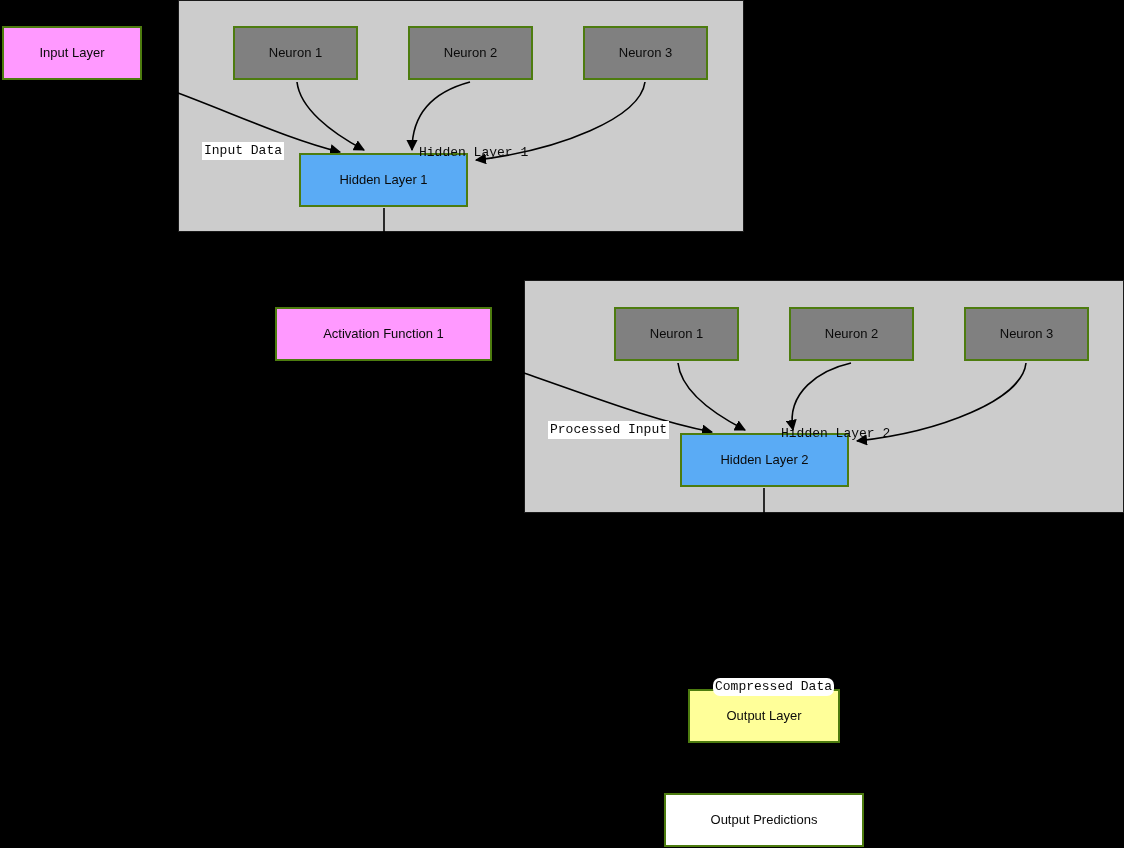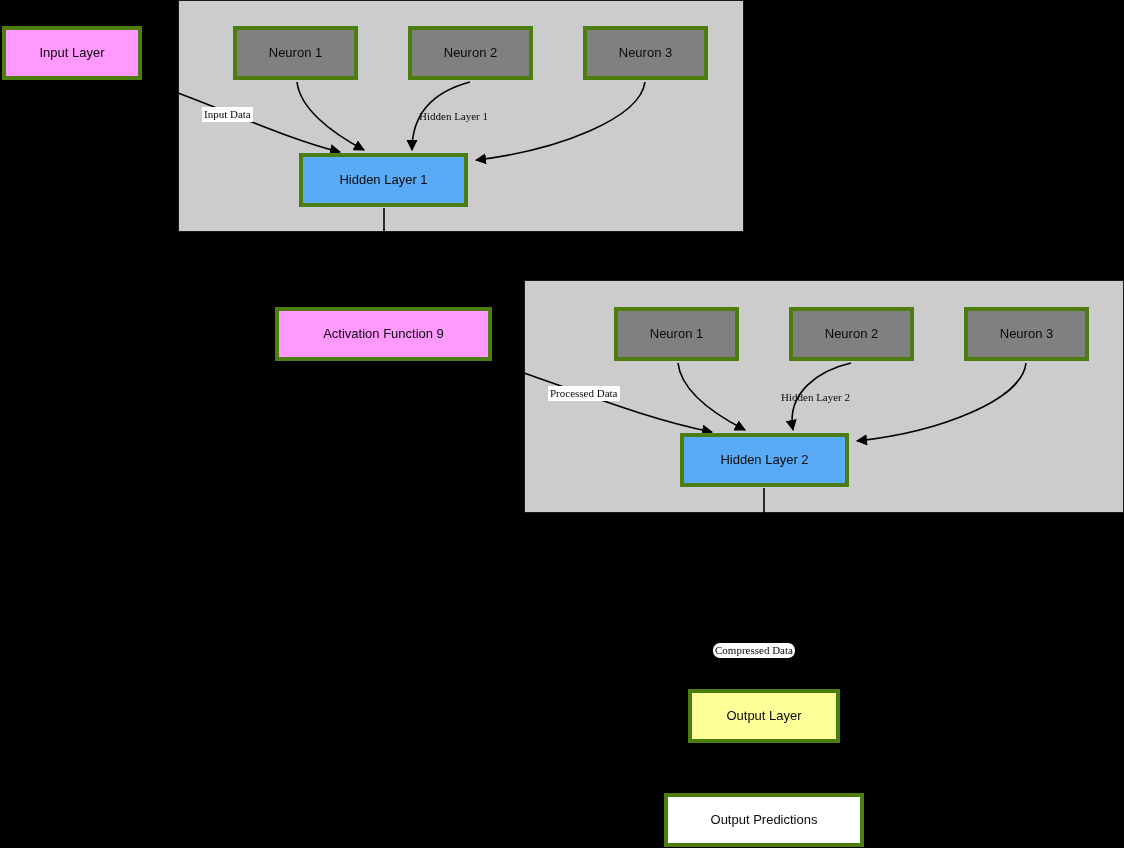--- a/index.html
+++ b/index.html
@@ -23,44 +23,45 @@
     position: absolute;
     left: 0;
     top: 0;
     width: 1124px;
     height: 848px;
     pointer-events: none;
   }
   .node {
     position: absolute;
     box-sizing: border-box;
-    border: 4px solid #4d7c0f;
+    border: 2px solid #4d7c0f;
     display: flex;
     align-items: center;
     justify-content: center;
     text-align: center;
     font-size: 13px;
     color: #0a0a0a;
     font-family: "Liberation Sans", sans-serif;
     line-height: 1.15;
   }
   .cluster {
     position: absolute;
     box-sizing: border-box;
     background: #cccccc;
     border: 1px solid #1a1a1a;
   }
   .edge-label {
     position: absolute;
-    font-size: 11px;
+    font-size: 13px;
     color: #0a0a0a;
-    font-family: Liberation Serif, serif;
+    font-family: Liberation Mono, monospace;
     white-space: nowrap;
     padding: 1px 2px;
     line-height: 1.2;
+    margin-top: 35px;
   }
   .edge-label.onwhite { background: #ffffff; }
   .edge-label.plain   { background: transparent; }
 </style>
 </head>
 <body>
 
 <div id="stage">
 
   <div class="cluster" id="cluster-0" style="left: 178px; top: 0px; width: 566px; height: 232px; background: rgb(204, 204, 204);"></div>
@@ -110,21 +111,21 @@
   </div>
   <div class="node" id="node-neuron_1_3" style="left: 583px; top: 26px; width: 125px; height: 54px; background: rgb(128, 128, 128);">
     <span>Neuron 3</span>
   </div>
 
   <div class="node" id="node-hidden_layer_1" style="left: 299px; top: 153px; width: 169px; height: 54px; background: rgb(90, 171, 245);">
     <span>Hidden Layer 1</span>
   </div>
 
   <div class="node" id="node-activation_1" style="left: 275px; top: 307px; width: 217px; height: 54px; background: rgb(255, 153, 255);">
-    <span>Activation Function 9</span>
+    <span>Activation Function 1</span>
   </div>
 
   <div class="node" id="node-neuron_2_1" style="left: 614px; top: 307px; width: 125px; height: 54px; background: rgb(128, 128, 128);">
     <span>Neuron 1</span>
   </div>
   <div class="node" id="node-neuron_2_2" style="left: 789px; top: 307px; width: 125px; height: 54px; background: rgb(128, 128, 128);">
     <span>Neuron 2</span>
   </div>
   <div class="node" id="node-neuron_2_3" style="left: 964px; top: 307px; width: 125px; height: 54px; background: rgb(128, 128, 128);">
     <span>Neuron 3</span>
@@ -138,17 +139,17 @@
   <div class="node" id="node-output_layer" style="left: 688px; top: 689px; width: 152px; height: 54px; background: rgb(255, 255, 153);">
     <span>Output Layer</span>
   </div>
 
   <div class="node" id="node-output_predictions" style="left: 664px; top: 793px; width: 200px; height: 54px; background: rgb(255, 255, 255);">
     <span>Output Predictions</span>
   </div>
 
   <div class="edge-label onwhite" id="elabel-0" style="left: 202px; top: 107px;">Input Data</div>
   <div class="edge-label plain" id="elabel-1" style="left: 417px; top: 109px;">Hidden Layer 1</div>
-  <div class="edge-label onwhite" id="elabel-2" style="left: 548px; top: 386px;">Processed Data</div>
+  <div class="edge-label onwhite" id="elabel-2" style="left: 548px; top: 386px;">Processed Input</div>
   <div class="edge-label plain" id="elabel-3" style="left: 779px; top: 390px;">Hidden Layer 2</div>
   <div class="edge-label onwhite" id="elabel-4" style="left: 713px; top: 643px; border-radius: 7px;">Compressed Data</div>
 
 </div>
 
 </body></html>

